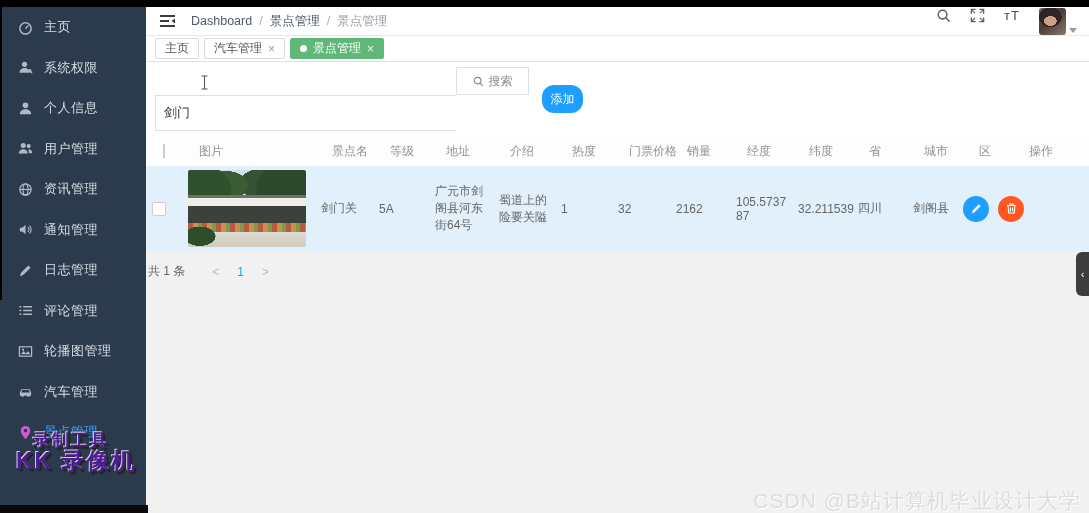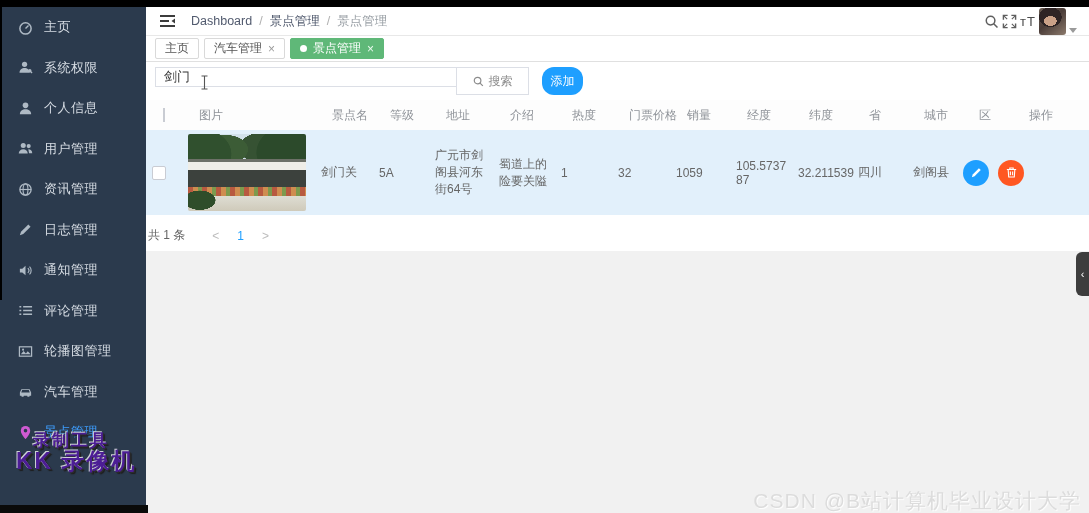--- a/index.html
+++ b/index.html
@@ -29,21 +29,21 @@
 
   
   .topbar { position:absolute; left:146px; top:7px; width:943px; height:29px; background:#fff;
     border-bottom:1px solid #e8e8e8; display:flex; align-items:center; z-index:5; }
   .hamburger { margin-left:13px; width:18px; height:16px; display:flex; align-items:center; cursor:pointer; }
   .hamburger svg { width:17px; height:14px; }
   .crumbs { margin-left:14px; display:flex; align-items:center; font-size:12.5px; }
   .crumb { color:#515a6e; }
   .crumb.dim { color:#9aa0a6; }
   .crumb-sep { color:#b0b0b0; margin:0 7px; }
-  .top-actions { margin-left:auto; display:flex; align-items:center; gap:3px; margin-right:12px; }
+  .top-actions { margin-left:auto; display:flex; align-items:flex-start; gap:19px; margin-right:12px; }
   .top-ic { color:#5f5f5f; cursor:pointer; display:flex; align-items:center; }
   .top-ic svg { width:15px; height:15px; }
   .fontsize-txt { font-size:13px; color:#4a4a4a; letter-spacing:1px; }
   .avatar-wrap { display:flex; align-items:flex-end; cursor:pointer; }
   .avatar { width:27px; height:27px; border-radius:3px;
     background:
       radial-gradient(9px 7px at 42% 48%, #caa188 0 70%, rgba(0,0,0,0) 71%),
       radial-gradient(16px 14px at 42% 34%, #2e2425 0 70%, rgba(0,0,0,0) 71%),
       linear-gradient(140deg,#6b5e54 0%, #4a3c38 45%, #8c7a6c 100%); }
   .caret-down { width:0; height:0; border-left:4px solid transparent; border-right:4px solid transparent;
@@ -59,22 +59,22 @@
   .tab.active { background:#5FB878; border-color:#5FB878; color:#fff; }
   .tab.active .x { color:#eafaef; }
   .tab-dot { width:7px; height:7px; border-radius:50%; background:#fff; }
 
   
   .card { position:absolute; left:146px; top:62px; width:943px; height:189px; background:#fff; z-index:4; }
 
   
   .toolbar { display:flex; align-items:center; padding:5px 0 5px 9px; }
   .input-group { display:flex; }
-  .search-input { width:301px; height:20px; border:1px solid #dcdfe6; border-right:none; padding:0 8px;
-    font-size:13px; color:#333; outline:none; background:#fff; font-family:inherit; }
+  .search-input { width:301px; height:36px; border:1px solid #dcdfe6; border-right:none; padding:0 8px;
+    font-size:13px; color:#333; outline:none; background:#fff; font-family:inherit;margin-top:28px; }
   .text-cursor { position:absolute; left:200px; top:75px; z-index:8; pointer-events:none; }
   .text-cursor svg { width:9px; height:15px; }
   .btn-search { width:73px; height:28px; border:1px solid #dcdfe6; background:#fff; color:#8c8c8c;
     font-size:12px; display:flex; align-items:center; justify-content:center; gap:5px; cursor:pointer; }
   .btn-search svg { width:11px; height:11px; }
   .btn-add { margin-left:13px; width:41px; height:28px; background:#1E9FFF; border:none; border-radius:12px;
     color:#fff; font-size:12px; cursor:pointer; }
 
   
   .thead { display:flex; height:30px; align-items:center; background:#fdfdfd;padding-left:11px; }
@@ -171,33 +171,33 @@
             <circle cx="8" cy="8" r="6" fill="none" stroke="currentColor" stroke-width="1.4"></circle>
             <ellipse cx="8" cy="8" rx="2.6" ry="6" fill="none" stroke="currentColor" stroke-width="1.2"></ellipse>
             <path d="M2 8h12" stroke="currentColor" stroke-width="1.2"></path>
           </svg>
         </span>
       <span class="lbl">资讯管理</span>
     </div>
     <div class="side-item">
       <span class="ic">
           <svg viewBox="0 0 16 16">
-            <path d="M2 14l1.2-3.6L11 2.6l2.4 2.4-7.8 7.8z" fill="currentColor"></path>
-          </svg>
-        </span>
-      <span class="lbl">日志管理</span>
-    </div>
-    <div class="side-item">
-      <span class="ic">
-          <svg viewBox="0 0 16 16">
             <path d="M2 6v4h2.6L8 13V3L4.6 6z" fill="currentColor"></path>
             <path d="M10.5 5.5c1.4 1.4 1.4 3.6 0 5M12.3 3.8c2.3 2.3 2.3 6.1 0 8.4" stroke="currentColor" stroke-width="1.2" fill="none"></path>
           </svg>
         </span>
       <span class="lbl">通知管理</span>
+    </div>
+    <div class="side-item">
+      <span class="ic">
+          <svg viewBox="0 0 16 16">
+            <path d="M2 14l1.2-3.6L11 2.6l2.4 2.4-7.8 7.8z" fill="currentColor"></path>
+          </svg>
+        </span>
+      <span class="lbl">日志管理</span>
     </div>
     <div class="side-item">
       <span class="ic">
           <svg viewBox="0 0 16 16">
             <path d="M1.5 4h2M5.5 4H15M1.5 8h2M5.5 8H15M1.5 12h2M5.5 12H15" stroke="currentColor" stroke-width="1.6"></path>
           </svg>
         </span>
       <span class="lbl">评论管理</span>
     </div>
     <div class="side-item">
@@ -336,21 +336,21 @@
       <div class="td c5">
           <span class="val">蜀道上的险要关隘</span>
         </div>
       <div class="td c6">
           <span class="val">1</span>
         </div>
       <div class="td c7">
           <span class="val">32</span>
         </div>
       <div class="td c8">
-          <span class="val">1059</span>
+          <span class="val">2162</span>
         </div>
       <div class="td c9">
           <span class="val">105.573787</span>
         </div>
       <div class="td c10">
           <span class="val">32.211539</span>
         </div>
       <div class="td c11">
           <span class="val">四川</span>
         </div>

